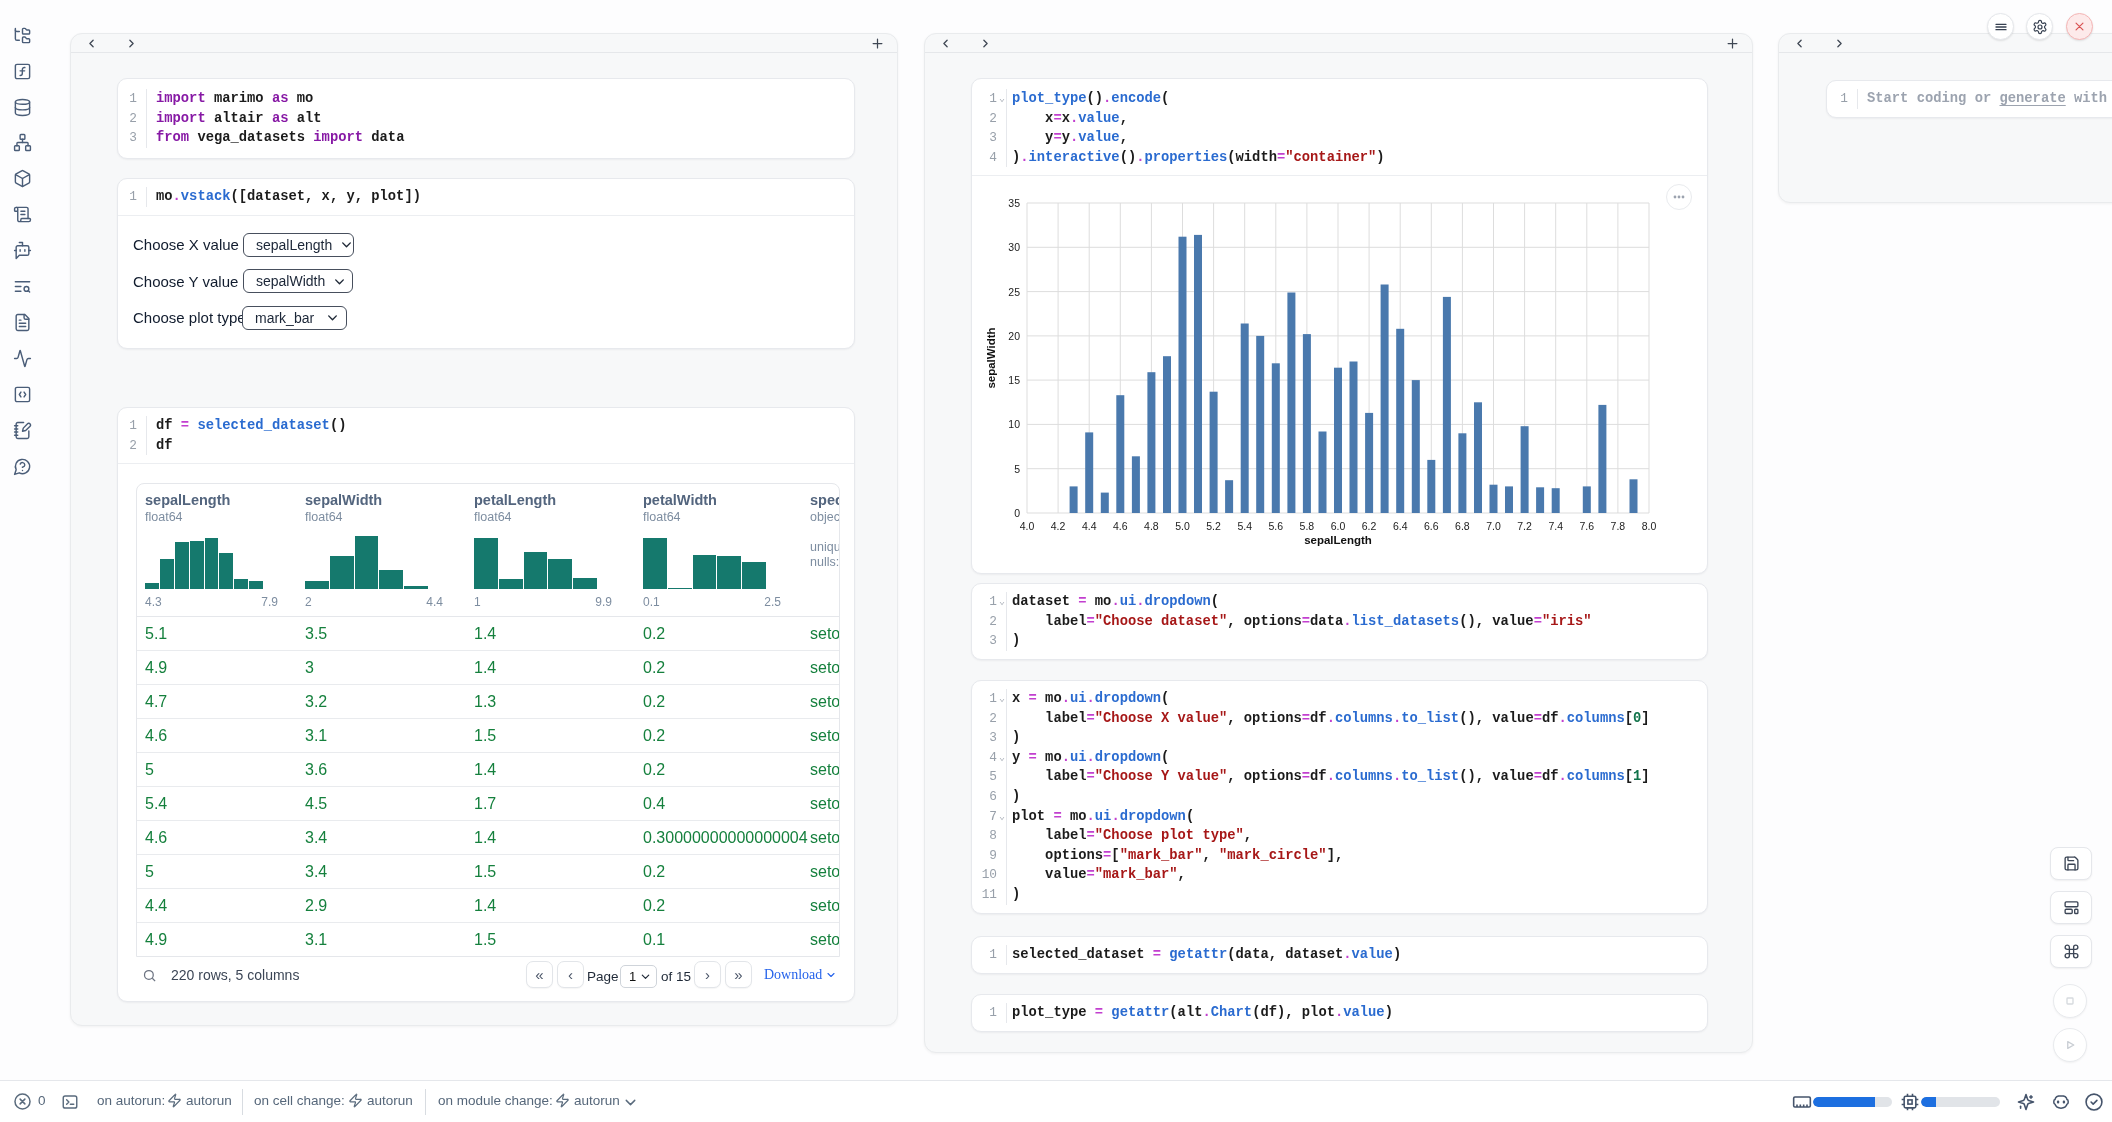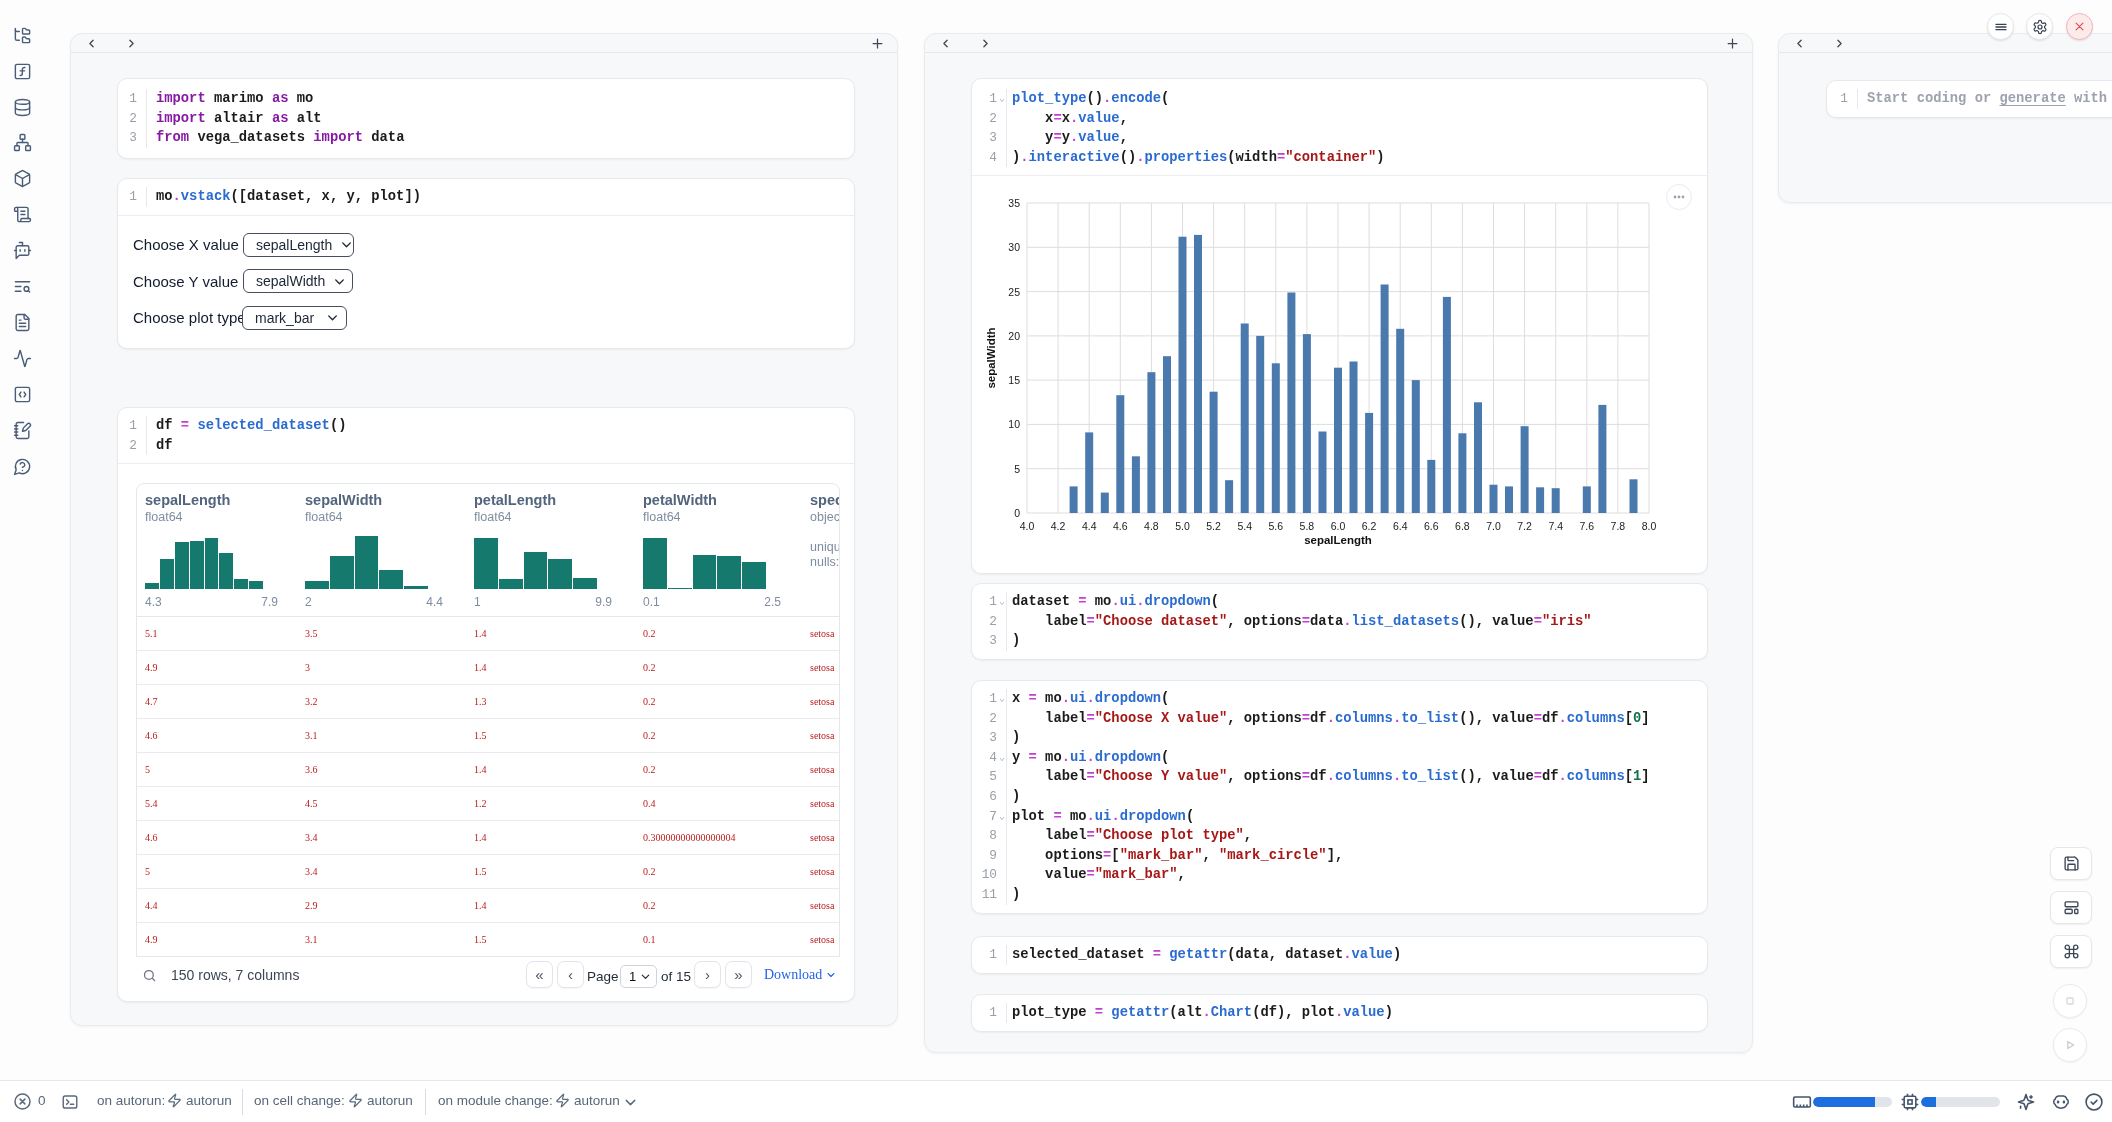--- a/index.html
+++ b/index.html
@@ -30,21 +30,21 @@
 .thead{display:flex;border-bottom:1px solid #e5e7eb;padding:8px 0 4px 8px;}
 .th{flex:none;}
 .hname{font-size:14.5px;font-weight:bold;color:#53657e;}
 .htype{font-size:12.5px;color:#7d8da0;margin-top:2px;}
 .histwrap{display:flex;align-items:flex-end;height:52px;margin-top:13px;}
 .hbar{background:#15796d;}
 .hlab{display:flex;justify-content:space-between;font-size:12px;color:#7d8da0;margin-top:6px;height:17px;}
 .huniq{font-size:12.5px;color:#7d8da0;margin-top:16px;line-height:15px;}
 .tr{display:flex;border-bottom:1px solid #e9ebee;padding-left:8px;}
 .tr:last-child{border-bottom:none;}
-.td{flex:none;font-size:10px;color:#b91c1c;height:33px;line-height:33px;font-family:Liberation Serif, serif;}
+.td{flex:none;font-size:16px;color:#15803d;height:33px;line-height:33px;}
 .tfoot{position:absolute;left:18px;top:490px;width:704px;height:46px;}
 .mag{position:absolute;left:6px;top:14px;width:15px;height:15px;}
 .trows{position:absolute;left:35px;top:13px;font-size:14px;color:#3c4656;}
 .pgbtn{position:absolute;top:7px;width:27px;height:27px;border:1px solid #e2e5e9;border-radius:7px;background:#fff;color:#4a5568;display:inline-flex;align-items:center;justify-content:center;font-size:15px;box-shadow:0 1px 1px rgba(0,0,0,.04);}
 .pgtxt{position:absolute;top:15px;font-size:13.5px;color:#1f2937;}
 .pgsel{position:absolute;top:11px;display:inline-flex;align-items:center;height:23px;border:1px solid #cfd4da;border-radius:5px;padding:0 5px 0 8px;font-size:13px;color:#111;background:#fff;}
 .chev2{width:11px;height:11px;margin-left:4px;}
 .dl{position:absolute;top:13px;display:inline-flex;align-items:center;font-size:14px;color:#2563eb;}
 .chev3{width:12px;height:12px;margin-left:3px;}
 .chart{position:absolute;left:0;top:96px;}
@@ -311,21 +311,21 @@
         <div class="tr">
           <div class="td" style="width:160px;">5</div>
           <div class="td" style="width:169px;">3.6</div>
           <div class="td" style="width:169px;">1.4</div>
           <div class="td" style="width:167px;">0.2</div>
           <div class="td" style="width:120px;">setosa</div>
         </div>
         <div class="tr">
           <div class="td" style="width:160px;">5.4</div>
           <div class="td" style="width:169px;">4.5</div>
-          <div class="td" style="width:169px;">1.2</div>
+          <div class="td" style="width:169px;">1.7</div>
           <div class="td" style="width:167px;">0.4</div>
           <div class="td" style="width:120px;">setosa</div>
         </div>
         <div class="tr">
           <div class="td" style="width:160px;">4.6</div>
           <div class="td" style="width:169px;">3.4</div>
           <div class="td" style="width:169px;">1.4</div>
           <div class="td" style="width:167px;">0.30000000000000004</div>
           <div class="td" style="width:120px;">setosa</div>
         </div>
@@ -349,21 +349,21 @@
           <div class="td" style="width:169px;">1.5</div>
           <div class="td" style="width:167px;">0.1</div>
           <div class="td" style="width:120px;">setosa</div>
         </div>
       </div>
       <div class="tfoot">
       <svg class="mag" viewBox="0 0 24 24" fill="none" stroke="#6b7280" stroke-width="2">
           <circle cx="11" cy="11" r="7"></circle>
           <path d="M21 21l-4.5-4.5"></path>
         </svg>
-      <span class="trows">150 rows, 7 columns</span>
+      <span class="trows">220 rows, 5 columns</span>
       <span class="pgbtn" style="left:390px;">«</span>
       <span class="pgbtn" style="left:421px;">‹</span>
       <span class="pgtxt" style="left:451px;">Page</span>
       <span class="pgsel" style="left:484px;">1<svg viewBox="0 0 24 24" class="chev2">
             <path d="M5 9l7 7 7-7" fill="none" stroke="#1f2937" stroke-width="2.6" stroke-linecap="round" stroke-linejoin="round"></path>
           </svg></span>
       <span class="pgtxt" style="left:525px;">of 15</span>
       <span class="pgbtn" style="left:558px;">›</span>
       <span class="pgbtn" style="left:589px;">»</span>
       <span class="dl" style="left:628px;font-family:Liberation Serif, serif;">Download<svg viewBox="0 0 24 24" class="chev3">

